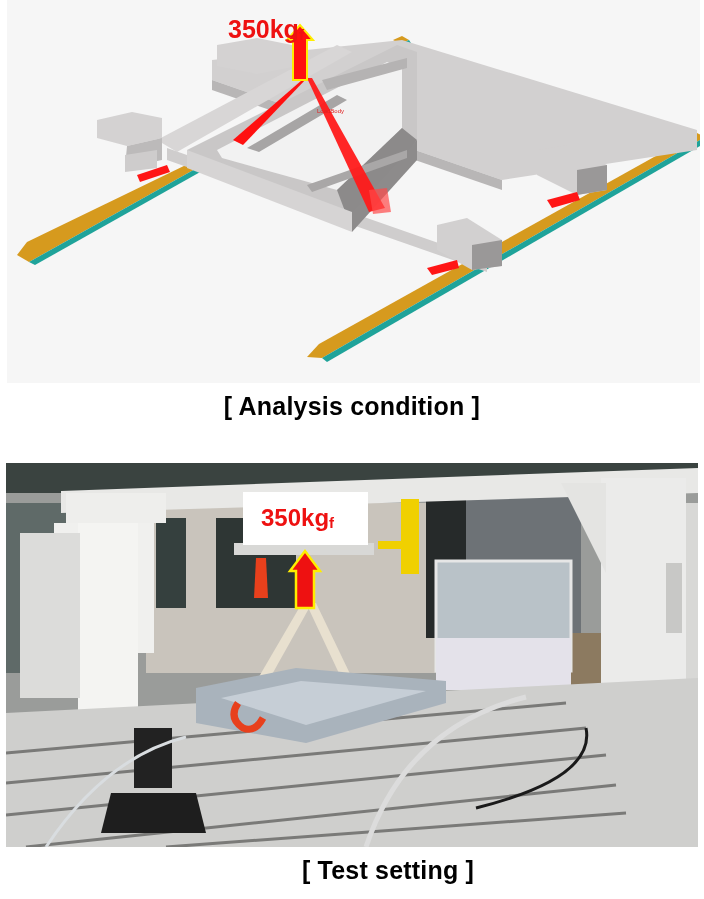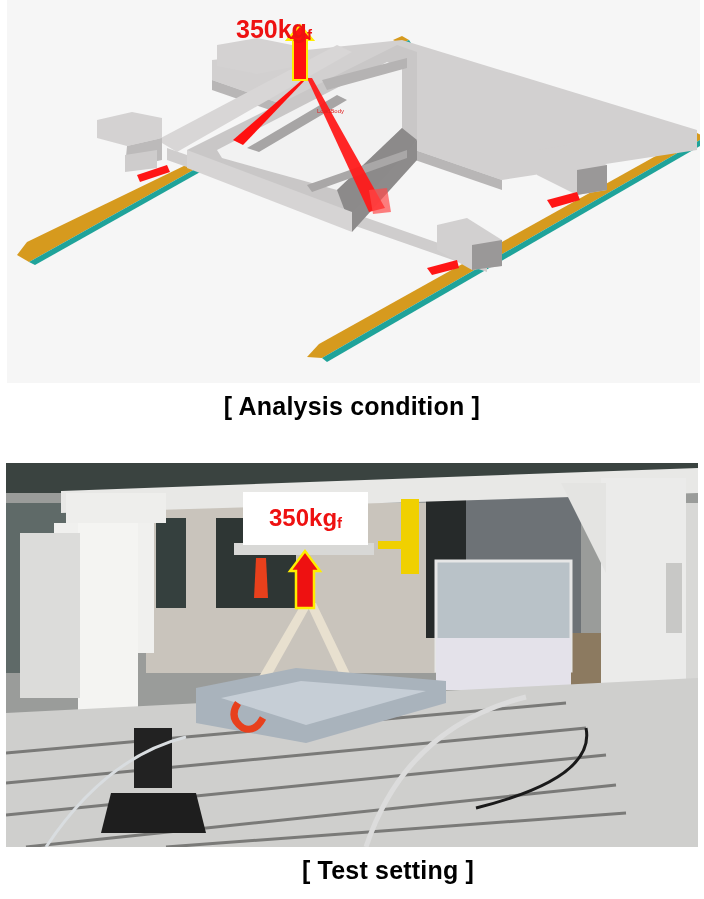--- a/index.html
+++ b/index.html
@@ -3,21 +3,21 @@
 <meta charset="utf-8">
 <style>
   html, body { margin:0; padding:0; background:#ffffff; }
   body { width:704px; height:899px; position:relative; overflow:hidden; font-family:"Liberation Sans", sans-serif; }
   .panel { position:absolute; overflow:hidden; }
   #analysis-panel { left:7px; top:0; width:693px; height:383px; background:#f6f6f6; }
   #test-panel { left:6px; top:463px; width:692px; height:384px; background:#8a8a86; }
   .caption { position:absolute; left:0; width:704px; text-align:center; font-weight:bold; font-size:25px; color:#000; letter-spacing:0.2px; }
   #caption-analysis { top:392px; }
   #caption-test { top:856px;margin-left:36px; }
-  .load-label { position:absolute; color:#ee1111; font-weight:bold; font-size:25px; line-height:1; white-space:nowrap;margin-left:8px; }
+  .load-label { position:absolute; color:#ee1111; font-weight:bold; font-size:25px; line-height:1; white-space:nowrap; }
   .load-label sub { font-size:15px; vertical-align:-2px; }
   #analysis-load-label { left:221px; top:17px; }
   #test-load-box { position:absolute; left:237px; top:29px; width:125px; height:53px; background:#ffffff; }
   #test-load-label { left:18px; top:14px; font-size:24px; }
   svg { position:absolute; left:0; top:0; }
 </style>
 </head>
 <body>
 
 <div id="analysis-panel" class="panel">

